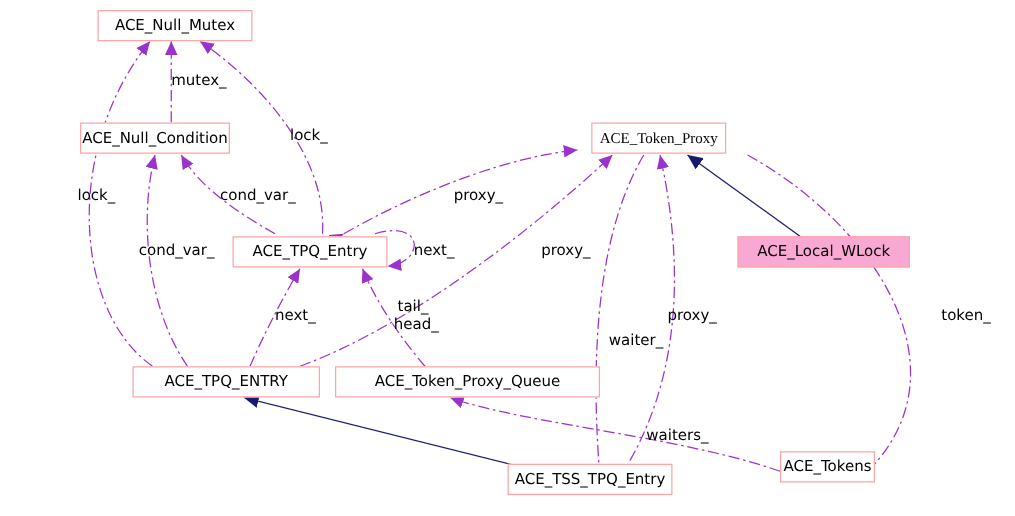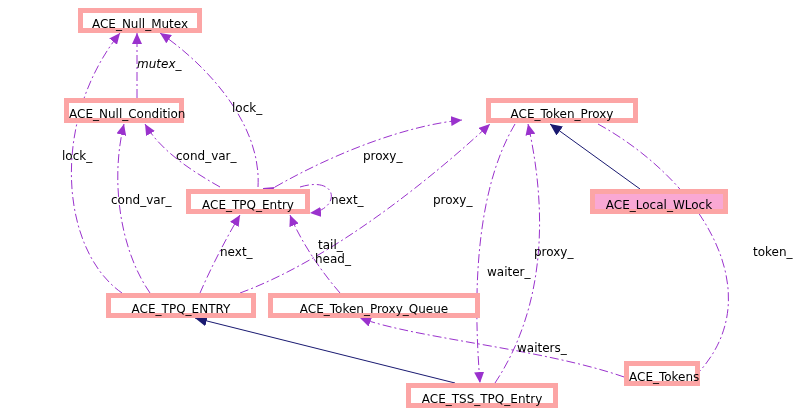--- a/index.html
+++ b/index.html
@@ -1,19 +1,19 @@
 <!DOCTYPE html>
 <html><head>
 <meta charset="utf-8">
 <style>
   html, body { margin: 0; padding: 0; background: #ffffff; }
   body { width: 812px; height: 413px; position: relative; overflow: hidden;
          font-family: "DejaVu Sans", sans-serif; }
   svg { position: absolute; left: 0; top: 0; }
-  .node { position: absolute; box-sizing: border-box; border: 5px solid #fca5a5;
+  .node { position: absolute; box-sizing: border-box; border: 1px solid #fca5a5;
           background: #fff; font-size: 12px; line-height: 23px; text-align: center;
           color: #000; white-space: nowrap; height: 25px; }
   .node.hl { background: #f9a8d4; }
   .lbl { position: absolute; font-size: 12px; color: #000; white-space: nowrap; line-height: 14px; }
 </style>
 </head>
 <body>
 
 <svg width="812" height="413">
   <defs>
@@ -57,29 +57,29 @@
   <g fill="none" stroke="#191970" stroke-width="1">
 
     <path d="M640,189 L550,124" marker-end="url(#ia)"></path>
 
     <path d="M455,383 L195,318" marker-end="url(#ia)"></path>
   </g>
 </svg>
 
 <div class="node" style="left:78px;top:8px;width:124px;">ACE_Null_Mutex</div>
 <div class="node" style="left:64px;top:98px;width:120px;">ACE_Null_Condition</div>
-<div class="node" style="left:486px;top:98px;width:152px;">ACE_Token_Proxy</div>
+<div class="node" style="left:473px;top:98px;width:108px;font-family:Liberation Serif, serif;">ACE_Token_Proxy</div>
 <div class="node hl" style="left:590px;top:189px;width:138px;">ACE_Local_WLock</div>
 <div class="node" style="left:186px;top:189px;width:124px;">ACE_TPQ_Entry</div>
 <div class="node" style="left:106px;top:293px;width:150px;">ACE_TPQ_ENTRY</div>
 <div class="node" style="left:268px;top:293px;width:212px;">ACE_Token_Proxy_Queue</div>
-<div class="node" style="left:406px;top:383px;width:152px;">ACE_TSS_TPQ_Entry</div>
+<div class="node" style="left:406px;top:371px;width:132px;">ACE_TSS_TPQ_Entry</div>
 <div class="node" style="left:624px;top:361px;width:76px;">ACE_Tokens</div>
 
-<div class="lbl" style="left:137px;top:57px;font-style:italic;">mutex_</div>
+<div class="lbl" style="left:137px;top:57px;">mutex_</div>
 <div class="lbl" style="left:62px;top:149px;">lock_</div>
 <div class="lbl" style="left:232px;top:101px;">lock_</div>
 <div class="lbl" style="left:176px;top:149px;">cond_var_</div>
 <div class="lbl" style="left:111px;top:193px;">cond_var_</div>
 <div class="lbl" style="left:363px;top:149px;">proxy_</div>
 <div class="lbl" style="left:331px;top:193px;">next_</div>
 <div class="lbl" style="left:433px;top:193px;">proxy_</div>
 <div class="lbl" style="left:318px;top:238px;">tail_</div>
 <div class="lbl" style="left:315px;top:252px;text-align:right;">head_</div>
 <div class="lbl" style="left:220px;top:245px;">next_</div>

